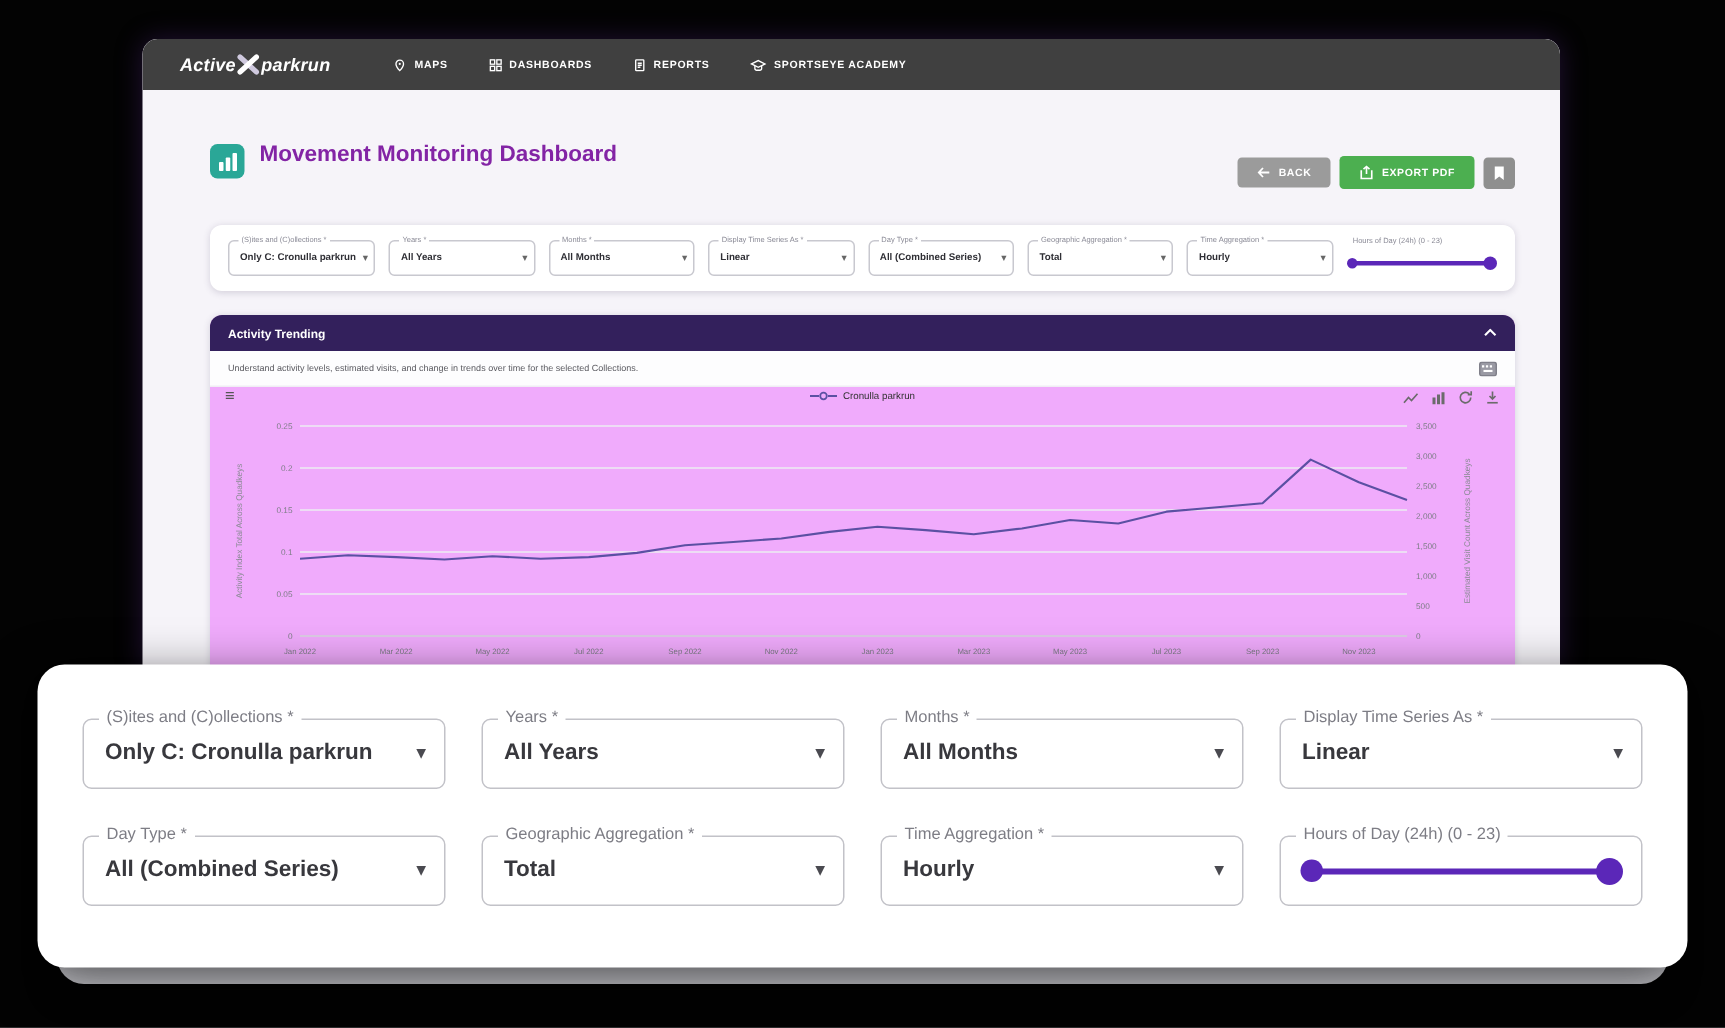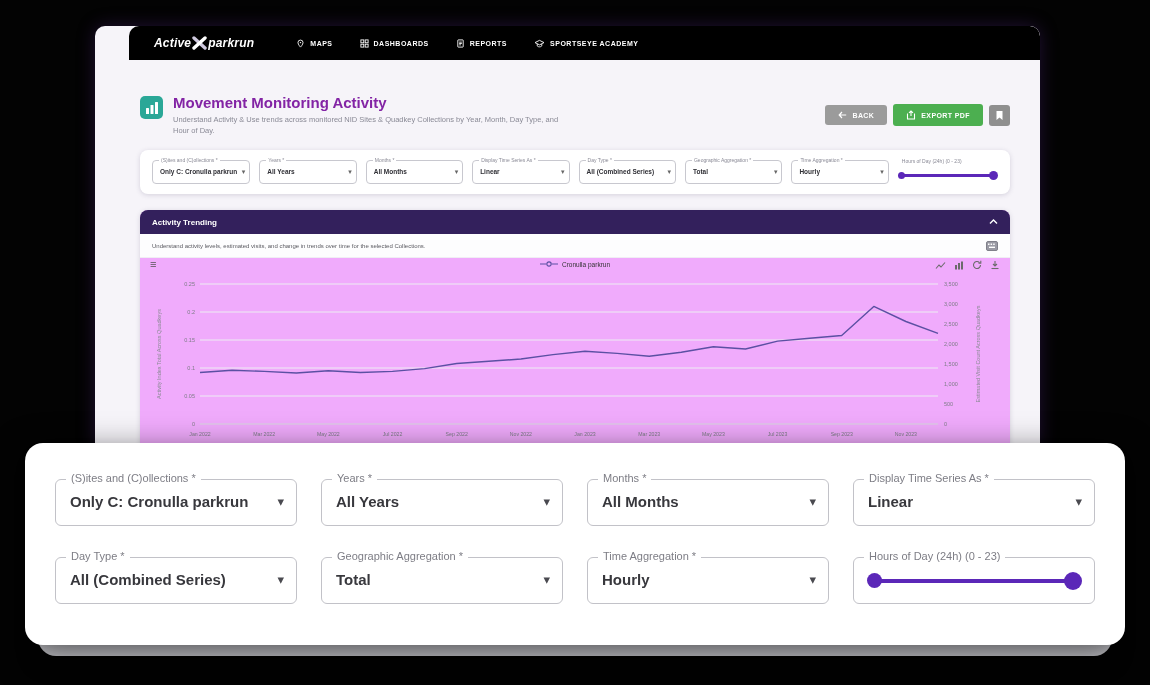--- a/index.html
+++ b/index.html
@@ -5,22 +5,22 @@
   * { margin:0; padding:0; box-sizing:border-box; }
   html,body { width:1150px; height:685px; background:#000; overflow:hidden;
               font-family:"Liberation Sans", sans-serif; }
   .page { position:relative; width:1150px; height:685px; background:#030303; }
 
   
   .app-window { position:absolute; left:95px; top:26px; width:945px; height:419px;
                 background:#f6f4f9; border-radius:10px 10px 0 0; overflow:hidden;
                 box-shadow:0 0 18px rgba(90,44,143,.35); }
 
-  .navbar { height:34px; background:#000000; display:flex; align-items:center;
-            padding:0 20px 0 25px; border-radius:10px 10px 0 0;margin-left:34px; }
+  .navbar { height:34px; background:#404040; display:flex; align-items:center;
+            padding:0 20px 0 25px; border-radius:10px 10px 0 0; }
   .brand { display:flex; align-items:center; color:#fff; font-size:12px; font-weight:bold;
            font-style:italic; letter-spacing:.2px; cursor:pointer; }
   .brand-x { display:inline-flex; margin:0 1px; }
   .nav-items { display:flex; margin-left:42px; gap:27px; align-items:center; }
   .nav-item { display:flex; align-items:center; gap:5px; color:#fff; font-size:7px;
               font-weight:bold; letter-spacing:.5px; cursor:pointer; white-space:nowrap; }
   .nav-ic { display:inline-flex; }
 
   
   .header-icon { position:absolute; left:45px; top:70px; width:23px; height:23px;
@@ -162,22 +162,21 @@
 
     <div class="header-icon">
       <svg width="14" height="14" viewBox="0 0 14 14">
           <g fill="#fff">
         <rect x="1" y="7" width="3" height="6" rx="0.6"></rect>
         <rect x="5.5" y="4" width="3" height="9" rx="0.6"></rect>
         <rect x="10" y="1" width="3" height="12" rx="0.6"></rect>
           </g>
         </svg>
     </div>
-    <div class="page-title">Movement Monitoring Activity</div>
-    <div class="page-subtitle">Understand Activity &amp; Use trends across monitored NID Sites &amp; Quadkey Collections by Year, Month, Day Type, and Hour of Day.</div>
+    <div class="page-title">Movement Monitoring Dashboard</div>
 
     <div class="header-buttons">
       <button class="btn btn-back">
         <span style="display:inline-flex">
           <svg width="9" height="8" viewBox="0 0 9 8">
               <path d="M4 1 1.2 4 4 7M1.6 4H8.2" stroke="#fff" stroke-width="1.2" fill="none"></path>
             </svg>
         </span>
         <span>BACK</span>
       </button>

